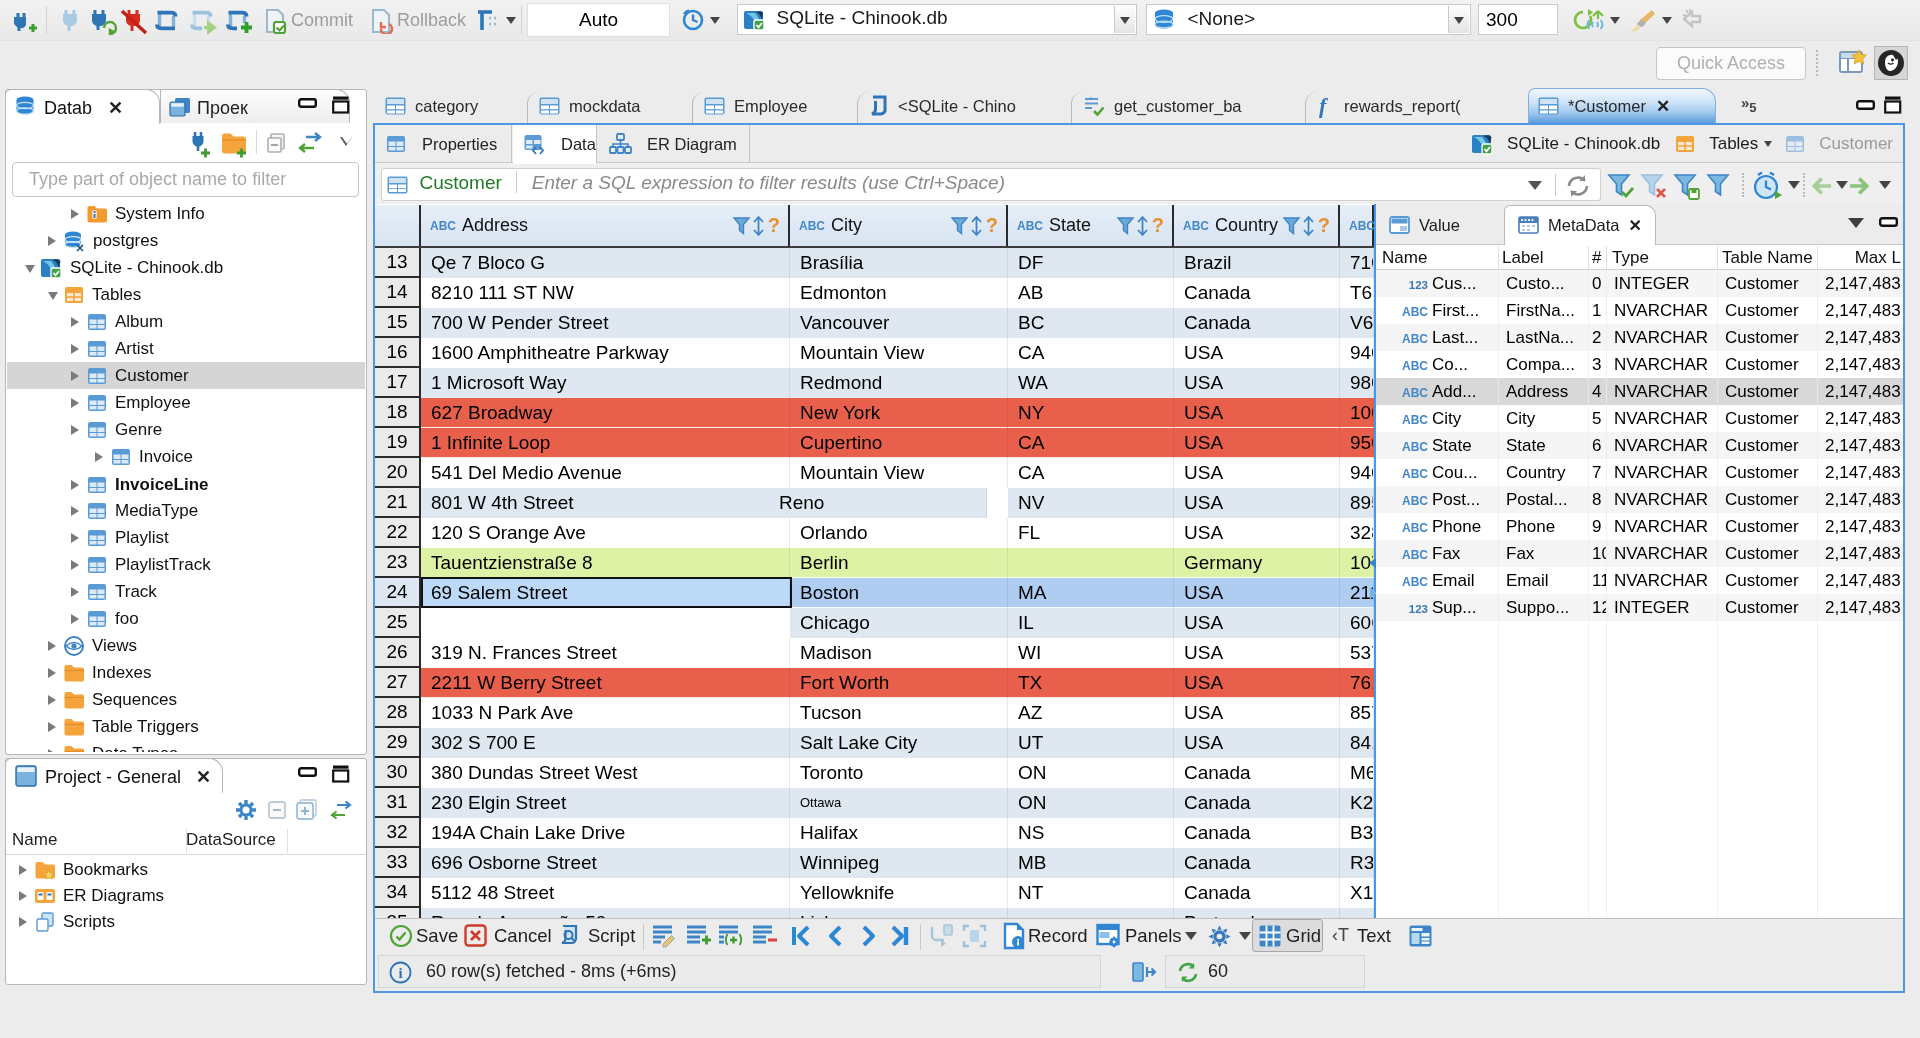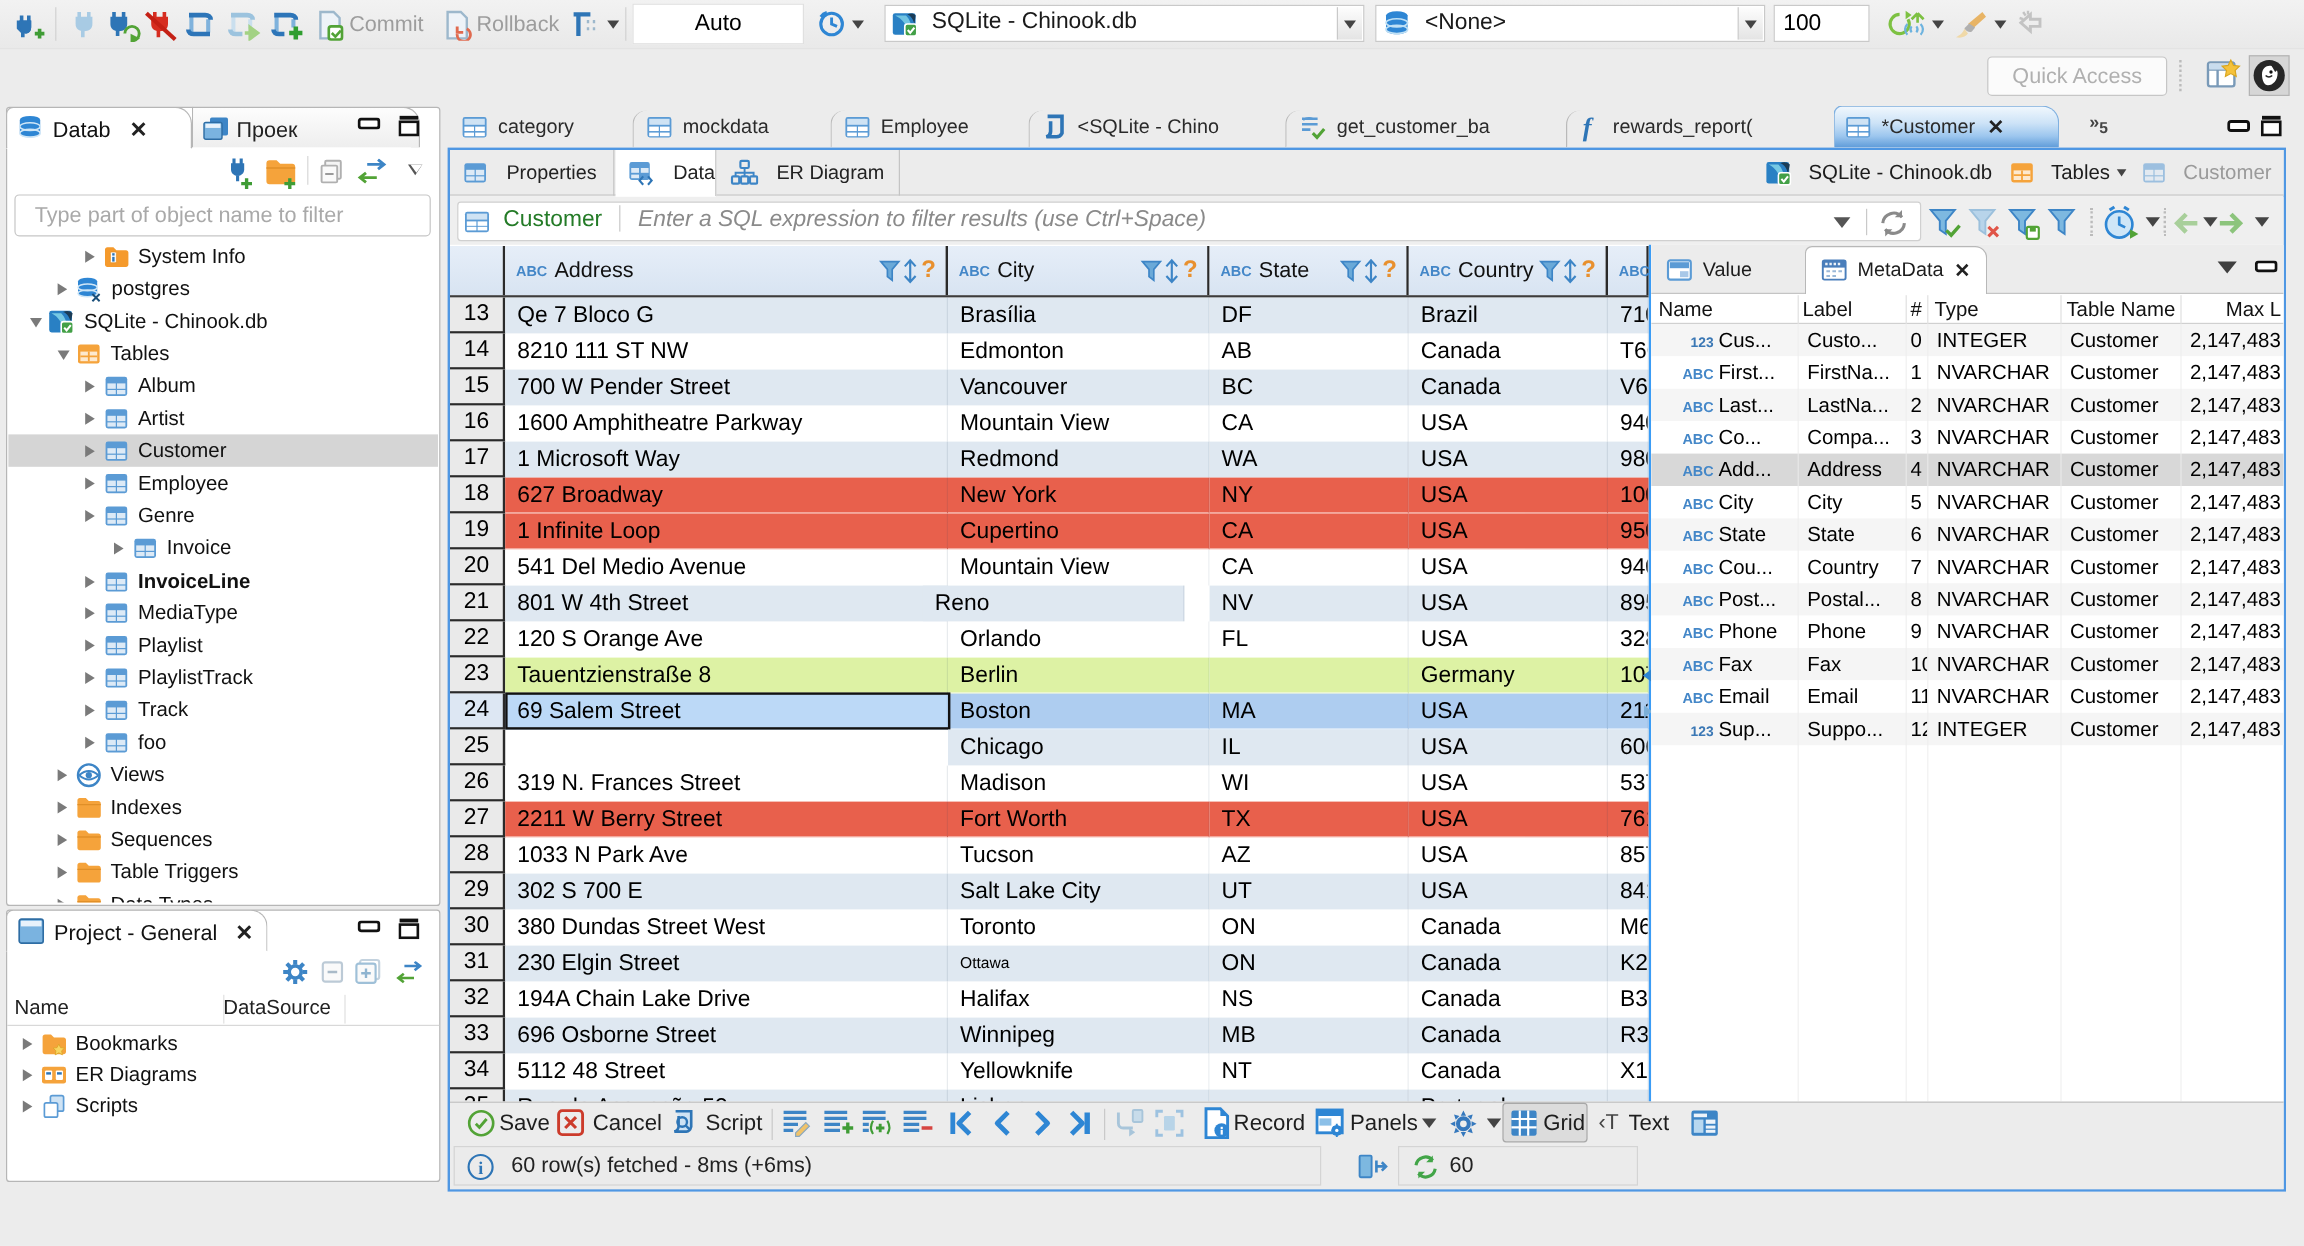--- a/index.html
+++ b/index.html
@@ -134,21 +134,21 @@
       <ellipse cx="11" cy="5" rx="9" ry="3.6" fill="#2e86d4"></ellipse>
       <path d="M2 5 v6 c0 2 4 3.6 9 3.6 s9-1.6 9-3.6 V5" fill="#2e86d4"></path>
       <path d="M2 11 v6 c0 2 4 3.6 9 3.6 s9-1.6 9-3.6 v-6" fill="#2e86d4"></path>
       <ellipse cx="11" cy="11" rx="9" ry="3.4" fill="none" stroke="#bfe0f5" stroke-width="1.4"></ellipse>
       <ellipse cx="11" cy="16.5" rx="9" ry="3.4" fill="none" stroke="#bfe0f5" stroke-width="1.4"></ellipse>
     </svg>
     <span style="font-size:19px;color:#1a1a1a;vertical-align:middle;margin-left:7px;">&lt;None&gt;</span>
     <div class="cbtn"></div>
   </div>
 
-  <div class="abs" style="left:1478px;top:4px;width:80px;height:31px;background:#fff;border:1px solid #c9c9c9;font-size:19px;line-height:29px;padding-left:7px;color:#000;">100</div>
+  <div class="abs" style="left:1478px;top:4px;width:80px;height:31px;background:#fff;border:1px solid #c9c9c9;font-size:19px;line-height:29px;padding-left:7px;color:#000;">300</div>
 
   <svg class="abs" style="left:1573px;top:8px" width="34" height="26" viewBox="0 0 34 26">
     <path d="M10 4 a8 8 0 1 0 7 4" fill="none" stroke="#7dc142" stroke-width="2.6"></path>
     <path d="M15 1 l5 3.5 -5 3.5z" fill="#7dc142"></path>
     <path d="M22 3 v8 m0-8 l5 5 m-5-5 l-5 5" stroke="#7dc142" stroke-width="2.2" fill="none" transform="translate(3,0)"></path>
     <path d="M20 16 q2-2.5 0-5 M23.5 18 q4-4.5 0-9 M16 16 q-2-2.5 0-5 M12.5 18 q-4-4.5 0-9" stroke="#6db3df" stroke-width="1.8" fill="none" transform="translate(4,3)"></path>
   </svg>
   <div class="abs" style="left:1610px;top:17px;width:0;height:0;border-top:7px solid #444;border-left:5px solid transparent;border-right:5px solid transparent;"></div>
 
   <svg class="abs" style="left:1628px;top:8px" width="28" height="26" viewBox="0 0 28 26">

